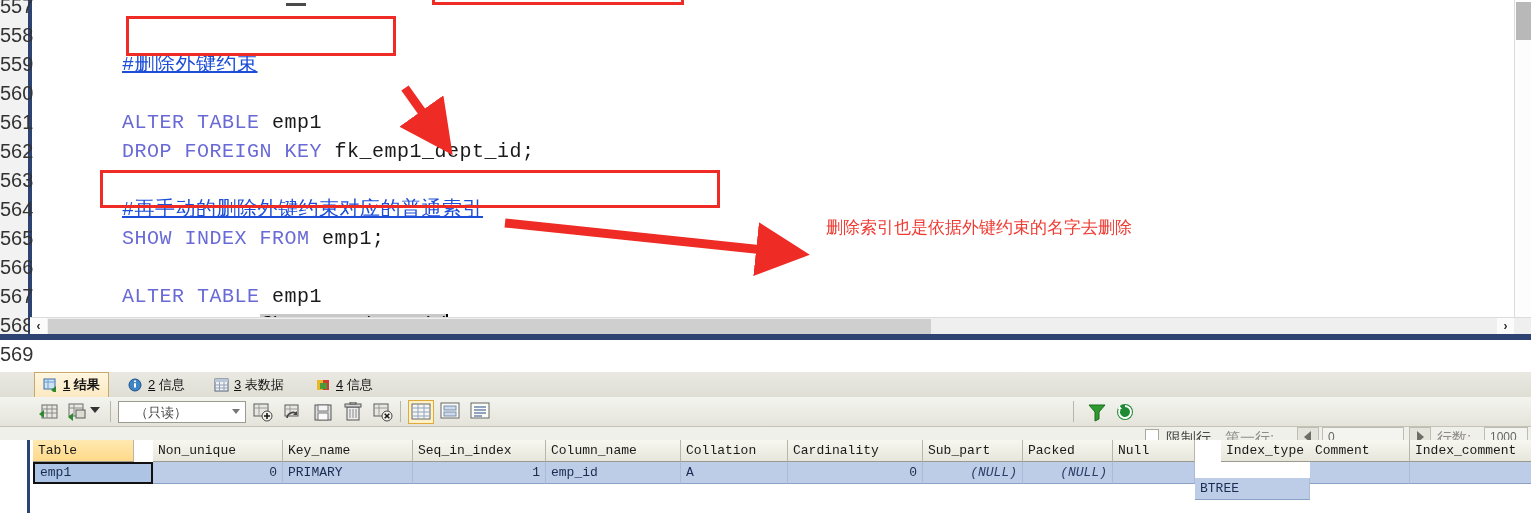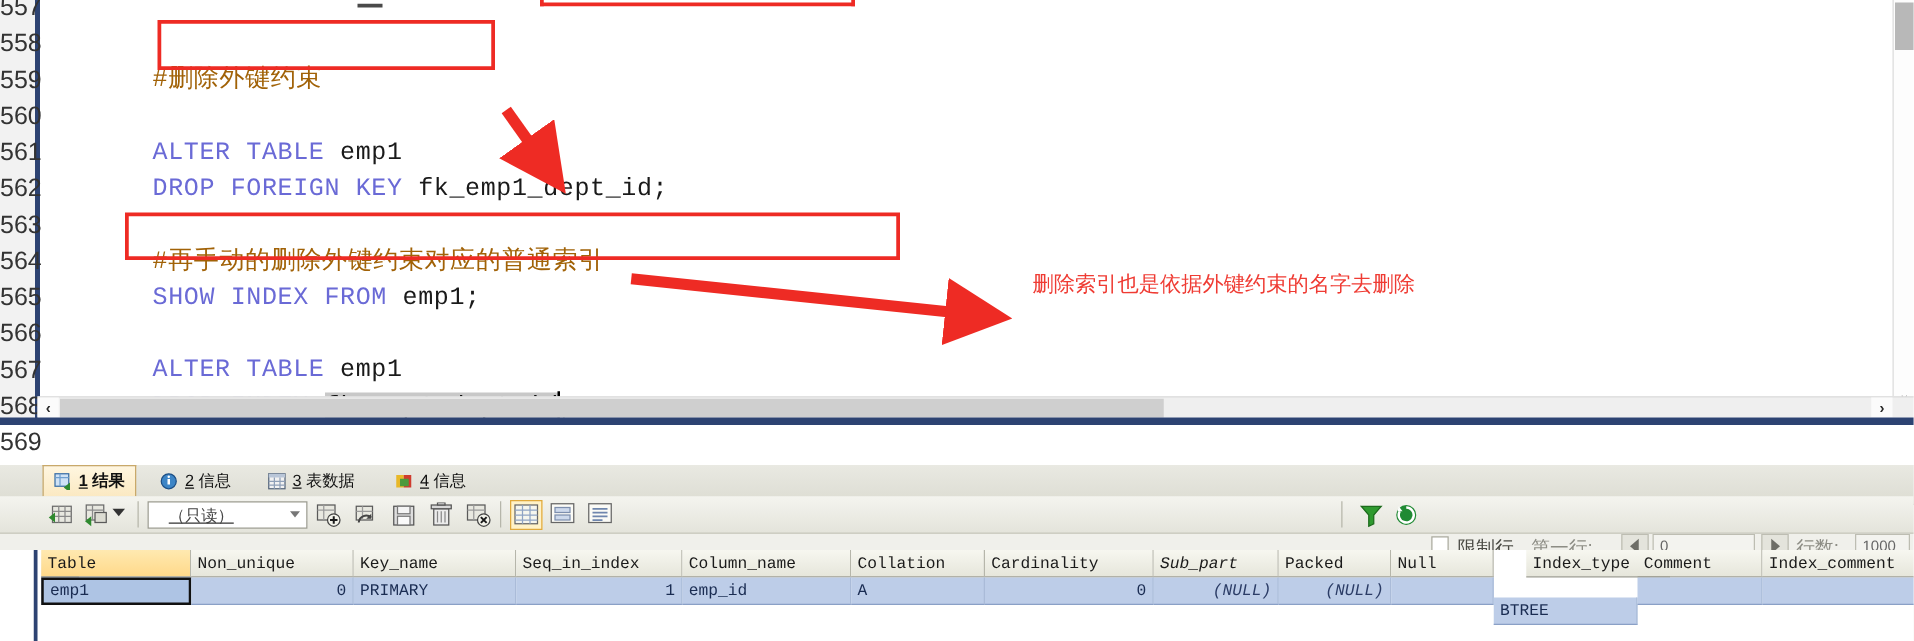--- a/index.html
+++ b/index.html
@@ -34,21 +34,21 @@
     text-align: right; padding-right: 2px;
     font-family: "Liberation Sans", sans-serif;
     font-size: 20px; line-height: 29px; color: #333;
   }
   .ln-code {
     position: absolute; left: 122px; top: 0; height: 29px;
     font-size: 20px; line-height: 29px; letter-spacing: 0.5px;
     white-space: pre; color: #1a1a1a;
   }
   .kw   { color: #6a6ad6; }
-  .cmt  { color: #a16207; }
+  .cmt  { color: #1d4ed8; text-decoration: underline; }
   .sel  { background: #c8c8c8; color: #111; }
   .caret {
     display: inline-block; width: 2px; height: 21px;
     background: #000; vertical-align: -4px; margin: 0 -1px;
   }
 
   
   .redbox {
     position: absolute; border: 3px solid #ee2b24; pointer-events: none;
   }
@@ -128,21 +128,21 @@
   }
   .tb-ico {
     position: absolute; top: 5px; width: 22px; height: 20px;
   }
   .sep {
     position: absolute; top: 4px; width: 1px; height: 21px; background: #b6b6aa;
   }
   .combo {
     position: absolute; top: 4px; left: 118px; width: 128px; height: 22px;
     background: #fff; border: 1px solid #9a9a8e;
-    font-size: 13px; color: #333; line-height: 21px; padding-left: 16px; text-decoration: underline;
+    font-size: 13px; color: #333; line-height: 21px; padding-left: 16px;
   }
   .combo .cv { color: #444; }
   .combo .carrow {
     position: absolute; right: 5px; top: 7px;
     width: 0; height: 0; border-left: 4px solid transparent;
     border-right: 4px solid transparent; border-top: 5px solid #777;
   }
   .viewbtn {
     position: absolute; top: 3px; width: 26px; height: 24px;
   }
@@ -441,28 +441,28 @@
 
     <div class="grid">
       <div class="grid-left"></div>
       <div class="rowsel" style="left:33px; top:0;">
         <div class="sqbox"></div>
       </div>
       <div class="rowsel d" style="left:33px; top:22px;">
         <div class="sqbox"></div>
       </div>
       <div class="hdr-row" id="hdr-row">
-          <div class="cell hcell active" style="left: 0px; width: 120px;">Table</div>
+          <div class="cell hcell active" style="left: 0px; width: 101px;">Table</div>
           <div class="cell hcell" style="left: 120px; width: 130px;">Non_unique</div>
           <div class="cell hcell" style="left: 250px; width: 130px;">Key_name</div>
           <div class="cell hcell" style="left: 380px; width: 133px;">Seq_in_index</div>
           <div class="cell hcell" style="left: 513px; width: 135px;">Column_name</div>
           <div class="cell hcell" style="left: 648px; width: 107px;">Collation</div>
           <div class="cell hcell" style="left: 755px; width: 135px;">Cardinality</div>
-          <div class="cell hcell" style="left: 890px; width: 100px; font-style: italic;">Sub_part</div>
+          <div class="cell hcell" style="left: 890px; width: 100px;">Sub_part</div>
           <div class="cell hcell" style="left: 990px; width: 90px;">Packed</div>
           <div class="cell hcell" style="left: 1080px; width: 82px;">Null</div>
           <div class="cell hcell" style="left: 1188px; width: 115px; font-family: Liberation Mono, monospace;">Index_type</div>
           <div class="cell hcell" style="left: 1277px; width: 100px;">Comment</div>
           <div class="cell hcell" style="left: 1377px; width: 200px;">Index_comment</div>
         </div>
       <div class="data-row" id="data-row">
           <div class="cell dcell boxed" style="left: 0px; width: 120px;">emp1</div>
           <div class="cell dcell num" style="left: 120px; width: 130px;">0</div>
           <div class="cell dcell" style="left: 250px; width: 130px;">PRIMARY</div>

